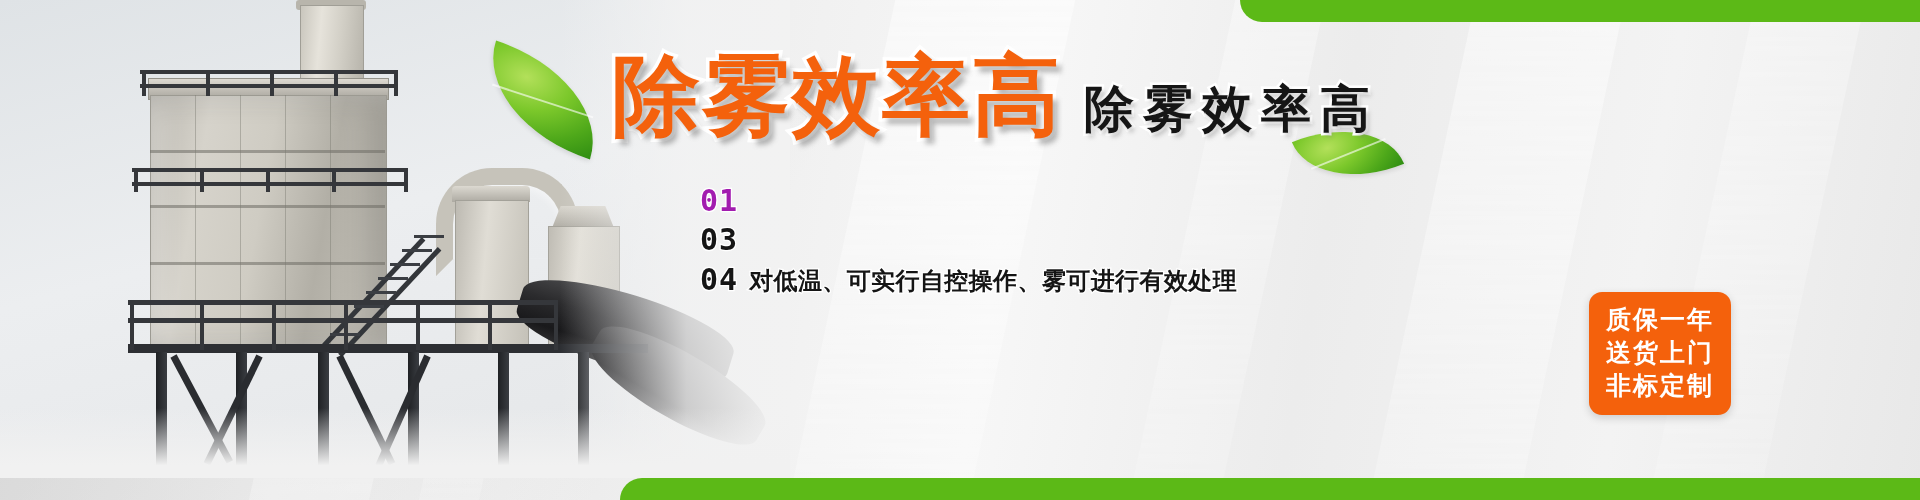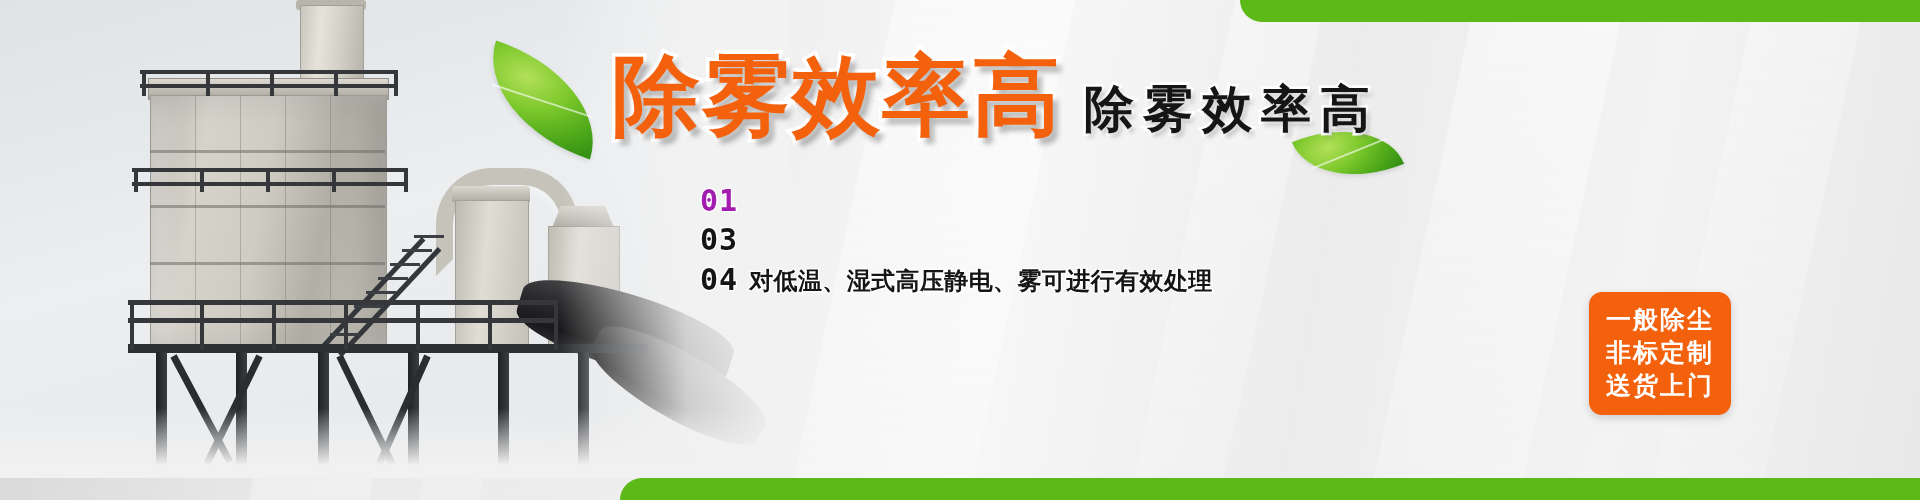--- a/index.html
+++ b/index.html
@@ -469,28 +469,28 @@
     <div class="feature accent-dark">
       <span class="f-num">03</span>
       <span class="f-text">
       </span>
     </div>
 
 
     <div class="feature accent-dark">
       <span class="f-num">04</span>
       <span class="f-text">
-        <span>对低温、湿式高压静电、雾可进行有效处理</span>
+        <span>对低温、可实行自控操作、雾可进行有效处理</span>
       </span>
     </div>
 
   </div>
 
   <div class="badge">
-    <div class="badge-line">一般除尘</div>
+    <div class="badge-line">质保一年</div>
+    <div class="badge-line">送货上门</div>
     <div class="badge-line">非标定制</div>
-    <div class="badge-line">送货上门</div>
   </div>
 
   <div class="green-bar top"></div>
   <div class="green-bar bottom"></div>
 
 </div>
 
 </body></html>

